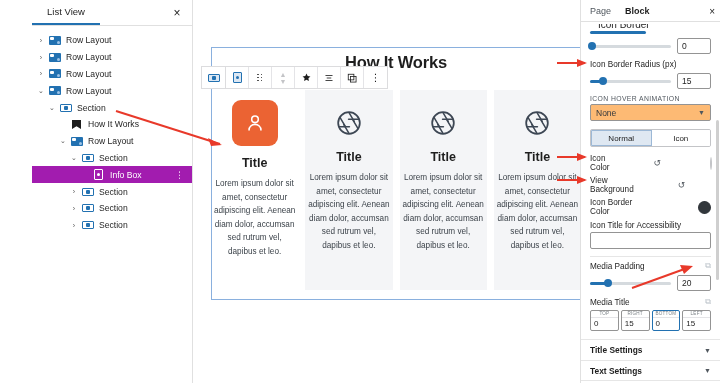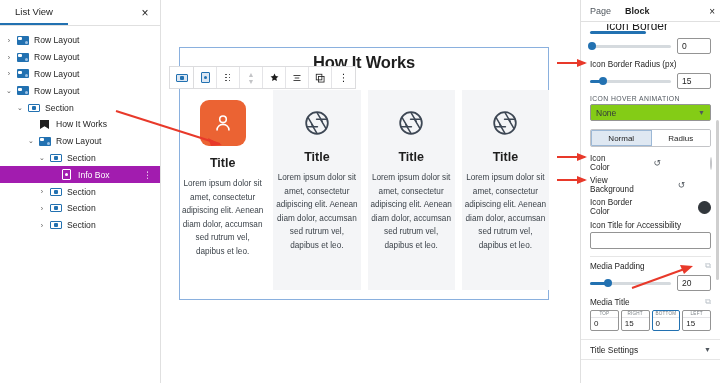--- a/index.html
+++ b/index.html
@@ -4,21 +4,21 @@
 <style>
   html,body{margin:0;padding:0;}
   body{
     width:720px;height:383px;overflow:hidden;
     font-family:"Liberation Sans", sans-serif;
     font-size:11px;color:#32373c;background:#ffffff;
   }
   .app{position:relative;width:720px;height:383px;display:flex;}
 
   
-  .left-panel{width:161px;height:383px;background:#fff;border-right:1px solid #e0e0e0;box-sizing:border-box;display:flex;flex-direction:column;}
+  .left-panel{width:161px;height:383px;background:#fff;border-right:1px solid #e0e0e0;box-sizing:border-box;display:flex;flex-direction:column;margin-left:32px;}
   .lp-tabs{height:25px;display:flex;align-items:stretch;border-bottom:1px solid #e0e0e0;position:relative;}
   .lp-tab{flex:0 0 auto;display:flex;align-items:center;justify-content:center;font-size:9.5px;color:#1e1e1e;cursor:pointer;box-sizing:border-box;}
   .lp-tab.tab-listview{width:68px;border-bottom:2px solid #2271b1;color:#1e1e1e;}
   .lp-tab.tab-outline{width:66px;}
   .lp-close{position:absolute;right:4px;top:0;height:25px;width:22px;display:flex;align-items:center;justify-content:center;font-size:12px;color:#1e1e1e;cursor:pointer;}
   .tree{padding-top:6px;overflow:hidden;}
   .tree-row{height:16.8px;display:flex;align-items:center;font-size:8.6px;color:#1e1e1e;cursor:pointer;position:relative;white-space:nowrap;}
   .tree-row.selected{background:#a21caf;color:#fff;}
   .tw{display:inline-block;width:10px;text-align:center;font-size:7px;color:#555;flex:0 0 auto;}
   .tree-row.selected .tw{color:#fff;}
@@ -59,48 +59,48 @@
   .card-text{font-size:8.2px;line-height:1.65;color:#3c434a;margin:0;}
 
   
   .right-panel{width:140px;height:383px;background:#fff;border-left:1px solid #e0e0e0;box-sizing:border-box;position:relative;}
   .rp-tabs{height:22px;display:flex;align-items:center;border-bottom:1px solid #e0e0e0;position:relative;padding-left:9px;box-sizing:border-box;}
   .rp-tab{font-size:9px;color:#50575e;margin-right:14px;cursor:pointer;}
   .rp-tab.active{color:#1e1e1e;font-weight:bold;}
   .rp-close{position:absolute;right:5px;top:0;height:22px;display:flex;align-items:center;font-size:10px;color:#1e1e1e;cursor:pointer;}
   .rp-body{padding:0 9px;box-sizing:border-box;}
   .cut-label{height:7px;overflow:hidden;margin-top:2px;position:relative;}
-  .cut-label span{position:absolute;top:-5px;left:16px;font-size:12px;color:#1e1e1e;}
+  .cut-label span{position:absolute;top:-5px;left:8px;font-size:10px;color:#1e1e1e;}
   .cut-slider{height:3px;width:56px;background:#2271b1;border-radius:2px;margin:0 0 2px;}
   .ctl-row{display:flex;align-items:center;gap:6px;margin:4px 0 6px;}
   .slider{flex:1 1 auto;height:3px;background:#d5dade;border-radius:2px;position:relative;}
   .slider .fill{position:absolute;left:0;top:0;height:3px;background:#2271b1;border-radius:2px;}
   .slider .knob{position:absolute;top:-2.6px;width:8px;height:8px;border-radius:50%;background:#2271b1;transform:translateX(-4px);}
   .numbox{width:34px;height:16px;border:1px solid #949494;border-radius:2px;box-sizing:border-box;font-size:8.5px;display:flex;align-items:center;padding-left:4px;color:#1e1e1e;background:#fff;}
   .fld-label{font-size:8.2px;color:#1e1e1e;margin:4px 0 2px;}
   .fld-label.caps{font-size:6.8px;letter-spacing:.4px;color:#50575e;text-transform:uppercase;}
-  .select{height:17px;border:1px solid #949494;border-radius:2px;display:flex;align-items:center;justify-content:space-between;padding:0 5px;box-sizing:border-box;font-size:8.5px;cursor:pointer;background:#84cc16;}
+  .select{height:17px;border:1px solid #949494;border-radius:2px;display:flex;align-items:center;justify-content:space-between;padding:0 5px;box-sizing:border-box;font-size:8.5px;cursor:pointer;background:#fdba74;}
   .chev{font-size:7px;color:#50575e;}
   .seg{display:flex;margin:8px 0 6px;border:1px solid #c3c4c7;border-radius:2px;overflow:hidden;height:16px;}
   .seg div{flex:1 1 0;display:flex;align-items:center;justify-content:center;font-size:8px;cursor:pointer;background:#fff;color:#1e1e1e;}
   .seg div.on{background:#dfe8f2;border:1px solid #9cb8d6;box-sizing:border-box;}
   .colorrow{display:flex;align-items:center;height:20px;margin:2px 0;gap:44px;}
   .colorrow .cl{flex:1 1 auto;font-size:8.2px;color:#1e1e1e;}
   .reset{font-size:9px;color:#50575e;margin-right:5px;cursor:pointer;}
   .swatch{width:13px;height:13px;border-radius:50%;border:1px solid #c3c4c7;box-sizing:border-box;cursor:pointer;}
   .textinput{height:17px;border:1px solid #949494;border-radius:2px;box-sizing:border-box;background:#fff;margin-top:2px;}
   .divider{height:1px;background:#e6e6e6;margin:7px 0 4px;}
   .lblrow{display:flex;align-items:center;justify-content:space-between;margin-top:3px;}
   .lnk{font-size:8px;color:#b9c0c7;cursor:pointer;}
   .m4{display:flex;gap:2px;margin-top:3px;}
   .m4 .cell{flex:1 1 0;border:1px solid #949494;border-radius:2px;box-sizing:border-box;overflow:hidden;background:#fff;}
   .m4 .cell.hl{border-color:#2271b1;}
   .m4 .cap{font-size:4.6px;letter-spacing:.2px;color:#7c8287;text-align:center;border-bottom:1px solid #e4e4e7;height:6px;line-height:6px;text-transform:uppercase;}
   .m4 .val{font-size:8px;height:12px;line-height:12px;padding-left:3px;color:#1e1e1e;}
-  .accrow{height:21px;border-top:1px solid #e6e6e6;display:flex;align-items:center;justify-content:space-between;padding:0 9px;box-sizing:border-box;font-size:8.4px;font-weight:normal;color:#1e1e1e;cursor:pointer;}
+  .accrow{height:21px;border-top:1px solid #e6e6e6;display:flex;align-items:center;justify-content:space-between;padding:0 9px;box-sizing:border-box;font-size:8.4px;font-weight:bold;color:#1e1e1e;cursor:pointer;}
   .accrow:last-child{border-bottom:1px solid #e6e6e6;}
   .rp-scroll{position:absolute;right:1px;top:120px;width:3px;height:160px;background:#cfcfcf;border-radius:2px;}
 
   
   .arrow{position:absolute;z-index:40;pointer-events:none;}
 </style>
 </head>
 <body>
 
 <div class="app">
@@ -363,21 +363,21 @@
       </div>
 
       <div class="fld-label caps">ICON HOVER ANIMATION</div>
       <div class="select">
         <span>None</span>
         <span class="chev">▼</span>
       </div>
 
       <div class="seg">
         <div class="on">Normal</div>
-        <div>Radius</div>
+        <div>Icon</div>
       </div>
 
       <div class="colorrow">
         <div class="cl">Icon Color</div>
         <div class="reset">↺</div>
         <div class="swatch" id="sw-icon-color" style="background: rgb(255, 255, 255);"></div>
       </div>
 
       <div class="colorrow">
         <div class="cl">View Background</div>
@@ -429,20 +429,24 @@
             <div class="val">15</div>
           </div>
         </div>
 
       <div style="height:8px"></div>
     </div>
 
     <div>
       <div class="accrow">
         <span>Title Settings</span>
+        <span class="chev">▼</span>
+      </div>
+      <div class="accrow">
+        <span>Text Settings</span>
         <span class="chev">▼</span>
       </div>
     </div>
 
     <div class="rp-scroll"></div>
   </div>
 
   <svg class="arrow" style="left:112px;top:108px;" width="125" height="45">
     <line x1="4" y1="3" x2="108" y2="36" stroke="#e8392a" stroke-width="2"></line>
     <polygon points="110,37 96,30 99,38" fill="#e8392a"></polygon>

